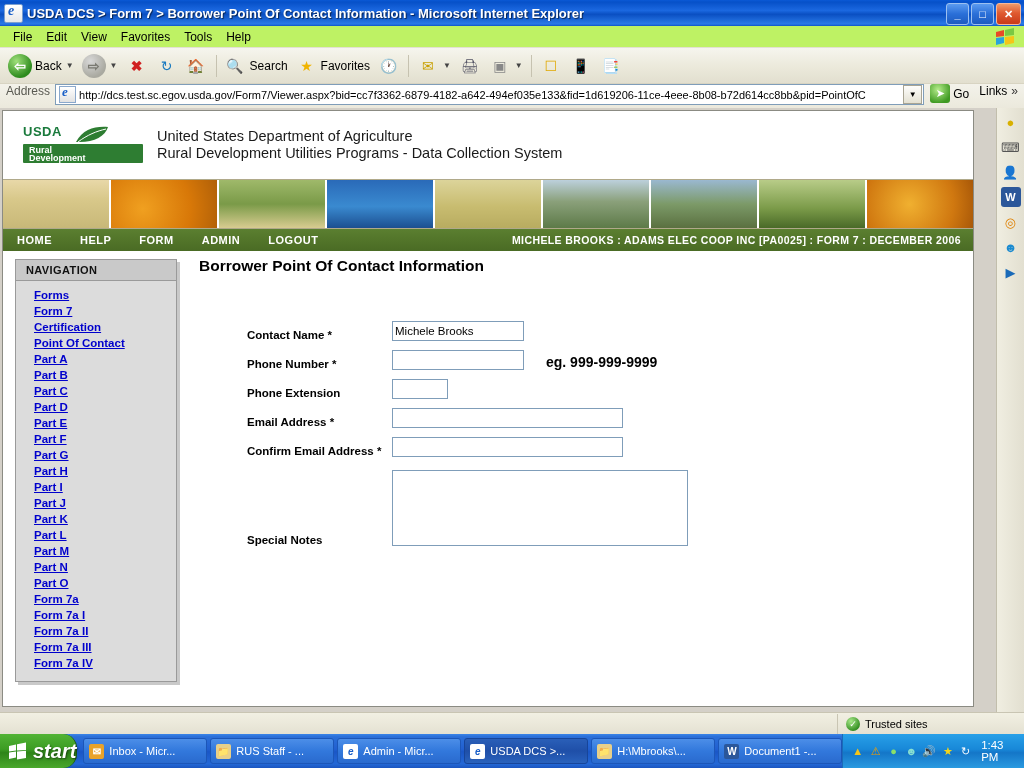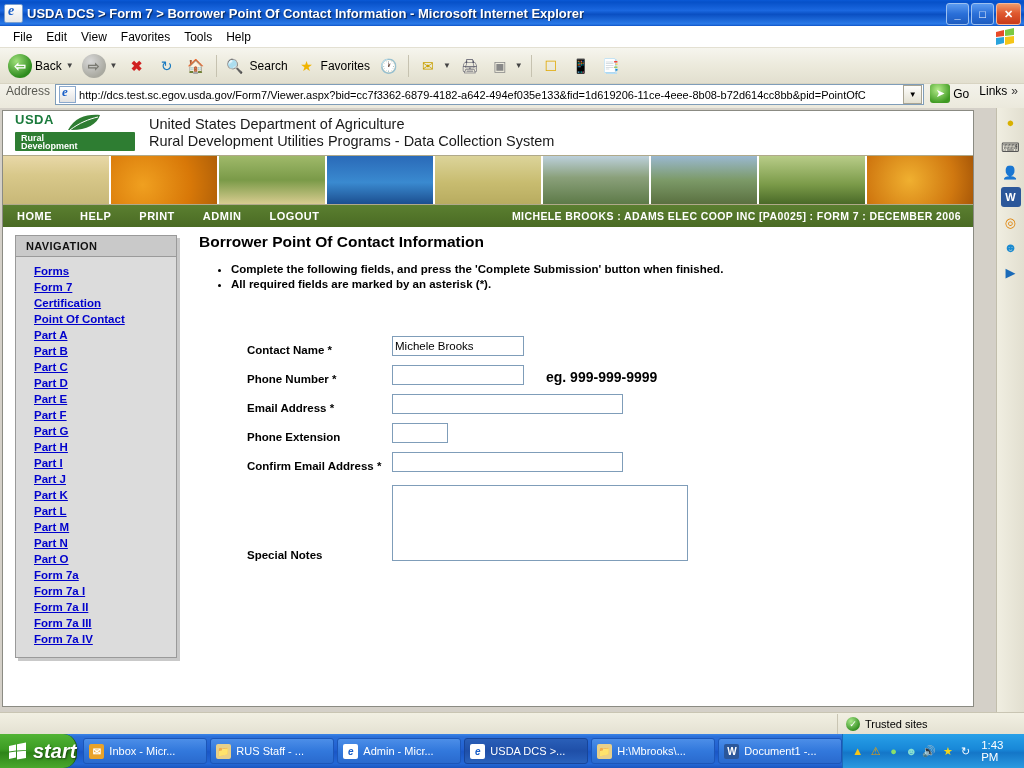--- a/index.html
+++ b/index.html
@@ -81,21 +81,21 @@
     background: linear-gradient(to bottom, #f09a6a 0%, #e05a30 45%, #c83a18 100%);
     border-color: #f5b89a;
     width: 23px;
   }
   
   .menubar {
     position: absolute;
     left: 0; top: 26px;
     width: 1024px;
     height: 22px;
-    background: #ffffff;
+    background: #bef264;
     border-bottom: 1px solid #e3e0d2;
     display: flex;
     align-items: center;
     padding-left: 6px;
     box-sizing: border-box;
   }
   .menubar .mi {
     padding: 2px 7px;
     font-size: 12px;
     color: #000;
@@ -239,24 +239,24 @@
     left: 2px; top: 2px;
     width: 972px;
     height: 597px;
     background: #fff;
     border: 1px solid #8b8b83;
     box-sizing: border-box;
     overflow: hidden;
   }
   
   .usda-header {
-    height: 44px;
-    display: flex;
-    align-items: center;
-    padding-left: 12px;
+    height: 68px;
+    display: flex;
+    align-items: center;
+    padding-left: 20px;
     background: #fff;
   }
   .usda-logo {
     width: 120px; height: 42px;
     position: relative;
     flex: none;
     margin-right: 14px;
   }
   .usda-logo .top {
     position: absolute;
@@ -746,21 +746,21 @@
         <div class="cell" style="background:linear-gradient(to bottom,#dcd49a 0%,#c8bc70 55%,#b8ac60 100%);"></div>
         <div class="cell" style="background:linear-gradient(to bottom,#bcd0dc 0%,#8aa07a 45%,#5d7a48 100%);"></div>
         <div class="cell" style="background:linear-gradient(to bottom,#9ab8d0 0%,#7c9a68 50%,#5a7040 100%);"></div>
         <div class="cell" style="background:linear-gradient(to bottom,#b8cc88 0%,#7a9a48 60%,#4a6a28 100%);"></div>
         <div class="cell" style="background:radial-gradient(circle at 40% 50%,#f0b030,#d07810 65%,#a85808 100%);"></div>
       </div>
 
       <div class="greenbar">
         <a href="#">HOME</a>
         <a href="#">HELP</a>
-        <a href="#">PRINT</a>
+        <a href="#">FORM</a>
         <a href="#">ADMIN</a>
         <a href="#">LOGOUT</a>
         <div class="userinfo">MICHELE BROOKS : ADAMS ELEC COOP INC [PA0025] : FORM 7 : DECEMBER 2006</div>
       </div>
 
       <div class="body-area">
 
         <div class="navpanel">
           <div class="nav-title">NAVIGATION</div>
           <ul>
@@ -786,42 +786,38 @@
             <li class="lvl2"><a href="#">Form 7a</a></li>
             <li class="lvl3"><a href="#">Form 7a I</a></li>
             <li class="lvl3"><a href="#">Form 7a II</a></li>
             <li class="lvl3"><a href="#">Form 7a III</a></li>
             <li class="lvl3"><a href="#">Form 7a IV</a></li>
           </ul>
         </div>
 
         <div class="formarea">
           <div class="form-title">Borrower Point Of Contact Information</div>
-          <ul class="bullets">
-            <li>Complete the following fields, and press the 'Complete Submission' button when finished.</li>
-            <li>All required fields are marked by an asterisk (*).</li>
-          </ul>
 
           <div class="fields">
             <div class="frow">
               <div class="flabel">Contact Name *</div>
               <input class="tf w130" type="text" value="Michele Brooks" style="">
             </div>
             <div class="frow">
               <div class="flabel">Phone Number *</div>
               <input class="tf w130" type="text" value="" style="">
               <div class="hint">eg. 999-999-9999</div>
             </div>
             <div class="frow">
+              <div class="flabel">Phone Extension</div>
+              <input class="tf w50" type="text" value="" style="">
+            </div>
+            <div class="frow">
               <div class="flabel">Email Address *</div>
               <input class="tf w225" type="text" value="" style="">
-            </div>
-            <div class="frow">
-              <div class="flabel">Phone Extension</div>
-              <input class="tf w50" type="text" value="" style="">
             </div>
             <div class="frow">
               <div class="flabel">Confirm Email Address *</div>
               <input class="tf w225" type="text" value="" style="">
             </div>
             <div class="frow" style="margin-top:13px;">
               <div class="flabel">Special Notes</div>
               <textarea class="notes" style=""></textarea>
             </div>
           </div>

